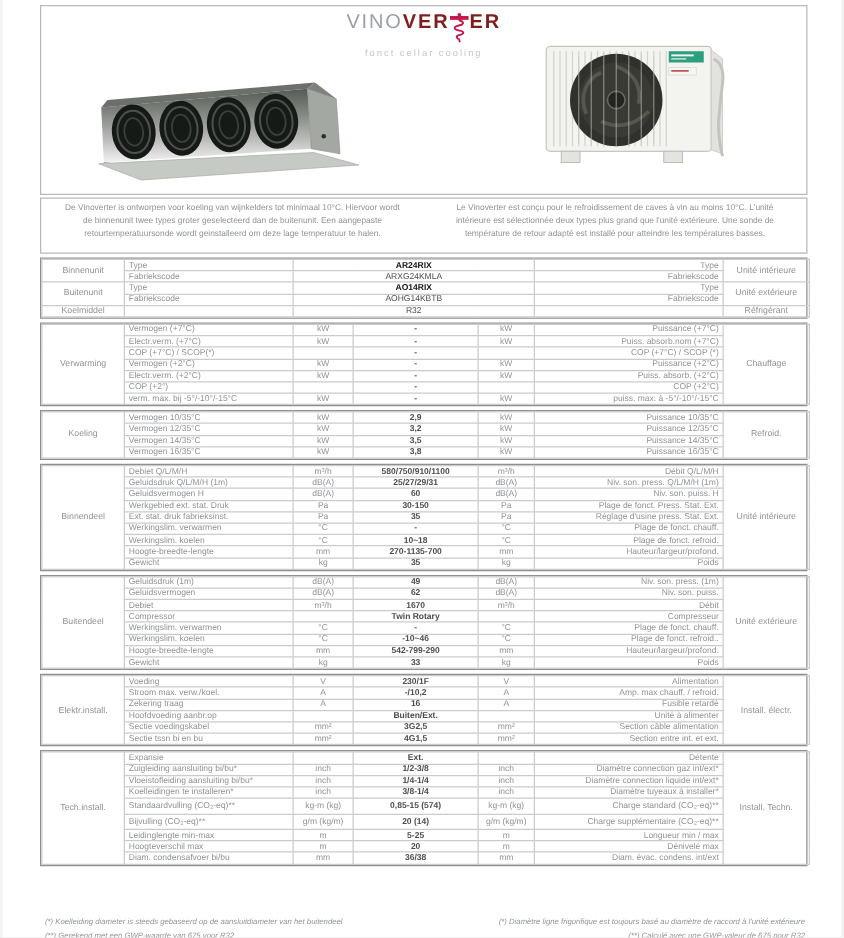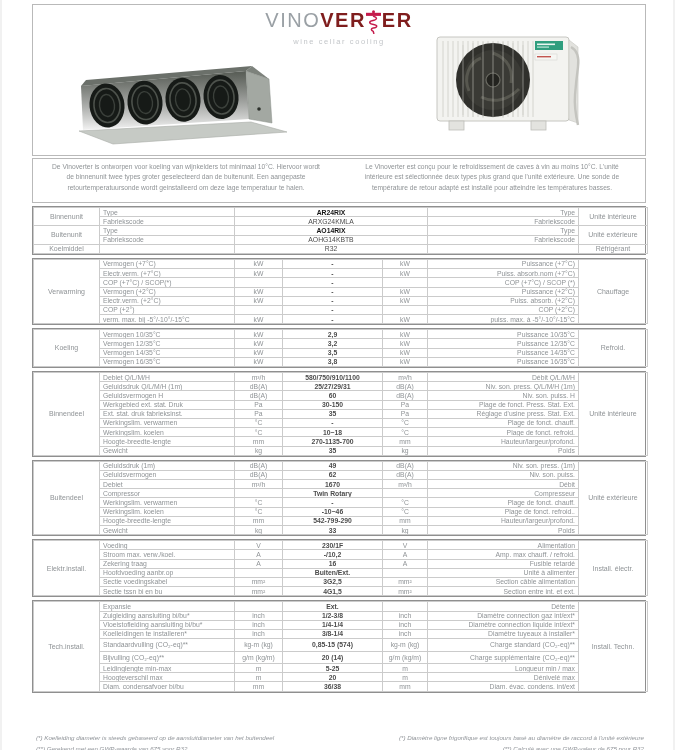--- a/index.html
+++ b/index.html
@@ -6,21 +6,21 @@
   body{
     width:675px;height:750px;overflow:hidden;position:relative;
     background:#ffffff;font-family:"Liberation Sans", sans-serif;
     outline:1px solid #e3e3e3;
   }
   .frame{position:absolute;left:0;top:0;width:675px;height:750px;border-left:2px solid #f1f1f1;border-right:2px solid #f1f1f1;box-sizing:border-box;}
 
   
   .image-box{position:absolute;left:30px;top:4px;width:614px;height:152px;border:1px solid #b9b9b9;background:#fff;box-sizing:border-box;}
   .logo-wrap{position:absolute;left:0;top:5px;width:100%;text-align:center;line-height:1;}
-  .logo-line{display:inline-flex;align-items:flex-start;letter-spacing:1.5px;font-size:20px;font-weight:500;}
+  .logo-line{display:inline-flex;align-items:flex-start;letter-spacing:1.5px;font-size:16px;font-weight:500;}
   .logo-gray{color:#9aa0a5;}
   .logo-red{color:#7f1d1d;font-weight:600;}
   .logo-t{display:inline-block;margin:0 0.5px;}
   .logo-sub{font-size:7.5px;color:#c3c6c9;letter-spacing:1.6px;margin-top:1px;}
 
   .indoor-img{position:absolute;left:38px;top:48px;width:230px;height:95px;}
   .outdoor-img{position:absolute;left:398px;top:26px;width:160px;height:112px;}
 
   
   .desc-box{position:absolute;left:30px;top:158px;width:614px;height:45px;border:1px solid #b9b9b9;background:#fff;box-sizing:border-box;display:flex;}
@@ -59,21 +59,21 @@
       <span class="logo-line">
         <span class="logo-gray">VINO</span>
           <span class="logo-red">VER</span>
           <span class="logo-t"><svg width="15" height="24" viewBox="0 0 15 24">
               <circle cx="7.5" cy="1.8" r="1.5" fill="#c41a4b"></circle>
               <rect x="0" y="2.8" width="15" height="3.1" fill="#c41a4b"></rect>
               <path d="M7.5 6.2 C11.5 7.6, 11.5 9.4, 7 10.4 C2.5 11.4, 2.5 13.6, 7.6 14.5 C12 15.3, 11.5 17.2, 7.2 18.1 C4.4 18.7, 5.2 20.6, 7.2 21.4 L7.8 23.4" stroke="#c41a4b" stroke-width="1.5" fill="none" stroke-linecap="round"></path>
             </svg></span>
           <span class="logo-red">ER</span>
       </span>
-      <div class="logo-sub">wine cellar cooling</div>
+      <div class="logo-sub">fonct cellar cooling</div>
     </div>
 
     <div class="indoor-img">
       <svg width="230" height="95" viewBox="0 0 230 95">
         <defs>
           <linearGradient id="gf" x1="0" y1="0" x2="0" y2="1">
             <stop offset="0" stop-color="#565b54"></stop>
               <stop offset="1" stop-color="#35393410"></stop>
             <stop offset="0.15" stop-color="#4e534c"></stop>
               <stop offset="1" stop-color="#383c37"></stop>

